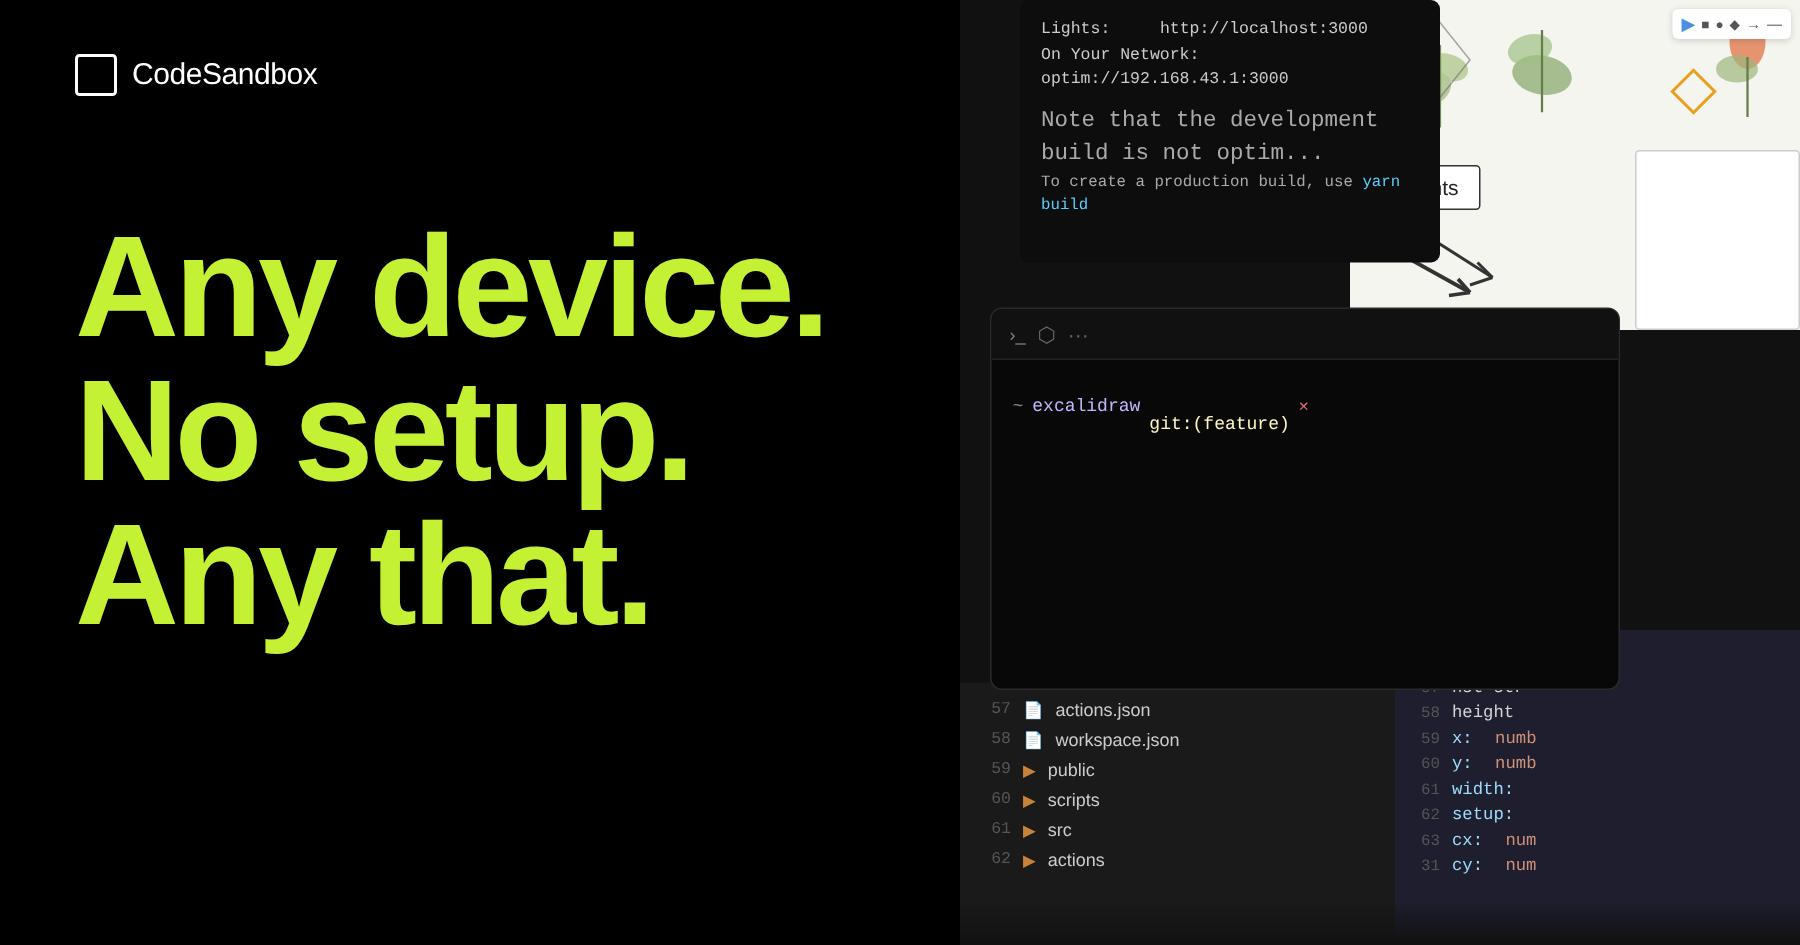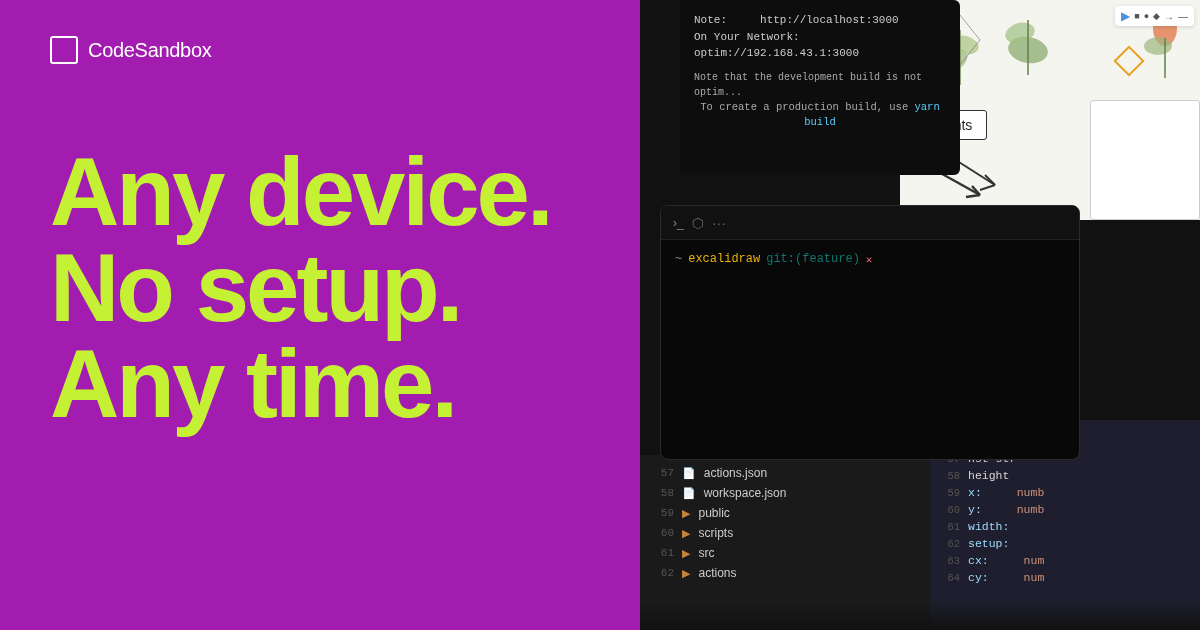--- a/index.html
+++ b/index.html
@@ -12,21 +12,21 @@
       font-family: -apple-system, BlinkMacSystemFont, 'Segoe UI', sans-serif;
       position: relative;
     }
 
     
     .left-panel {
       position: absolute;
       left: 0; top: 0;
       width: 660px;
       height: 630px;
-      background: #a21caf;
+      background: #000000;
       display: flex;
       flex-direction: column;
       padding: 36px 50px;
     }
 
     .logo-area {
       display: flex;
       align-items: center;
       gap: 10px;
       margin-bottom: 80px;
@@ -236,25 +236,26 @@
       display: flex;
       align-items: center;
       gap: 6px;
     }
 
     .prompt-arrow {
       color: #888;
     }
 
     .prompt-dir {
-      color: #eab308;
+      color: #c4b5fd;
     }
 
     .prompt-branch {
-      color: #0f766e;
+      color: #fef9c3;
+      margin-top: 24px;
     }
 
     .prompt-x {
       color: #e06c75;
       font-size: 11px;
     }
 
     
     .file-tree-panel {
       position: absolute;
@@ -320,21 +321,21 @@
       text-align: right;
       font-size: 10.5px;
     }
 
     .code-filename {
       color: #aaa;
       font-size: 11px;
       padding: 4px 12px 6px;
       font-family: 'Courier New', monospace;
     }
-    .kw-str { color: #ce9178; margin-left: 20px; }
+    .kw-str { color: #ce9178; }
     .kw-prop { color: #9cdcfe; }
     .kw-text { color: #d4d4d4; }
 
     
     .bottom-gradient {
       position: absolute;
       bottom: 0; left: 0;
       width: 100%;
       height: 30px;
       background: linear-gradient(to bottom, transparent, #111);
@@ -346,21 +347,21 @@
 <body>
 
 <div class="left-panel">
   <div class="logo-area">
     <div class="logo-box"></div>
     <span class="logo-text">CodeSandbox</span>
   </div>
   <div class="hero-text">
     <div>Any device.</div>
     <div>No setup.</div>
-    <div>Any time.</div>
+    <div>Any that.</div>
   </div>
 </div>
 
 <div class="right-panel">
 
   <div class="excalidraw-preview">
 
     <div class="plant-1">
       <svg viewBox="0 0 60 80" width="60" height="80">
         <ellipse cx="20" cy="50" rx="18" ry="12" fill="#8fad6a" opacity="0.7" transform="rotate(-20,20,50)"></ellipse>
@@ -408,33 +409,33 @@
       <line x1="42" y1="46" x2="50" y2="55" stroke="#333" stroke-width="2.5"></line>
       <line x1="50" y1="55" x2="36" y2="57" stroke="#333" stroke-width="2.5"></line>
     </svg>
 
     <div class="white-card"></div>
   </div>
 
   <div class="server-terminal">
     <div class="server-terminal-content">
       <div>
-        <span>Note:</span>
+        <span>Lights:</span>
         <span>&nbsp;&nbsp;&nbsp;</span>
         <span>http://localhost:3000</span>
       </div>
       <div>
         <span>On Your Network:</span>
         <span>&nbsp;</span>
         <span>optim://192.168.43.1:3000</span>
       </div>
-      <div style="margin-top:8px;color:#aaa;font-size:10px;">
+      <div style="margin-top:8px;color:#aaa;font-size:15px;">
         <span>Note that the development build is not optim...</span>
       </div>
-      <div style="color:#aaa;font-size:10.5px;text-align:center;">
+      <div style="color:#aaa;font-size:10.5px;">
         <span>To create a production build, use </span>
         <span class="highlight">yarn build</span>
       </div>
     </div>
   </div>
 
   <div class="terminal-overlay">
     <div class="terminal-titlebar">
       <span class="terminal-title-icon">›_</span>
       <div class="terminal-title-actions">
@@ -514,20 +515,20 @@
     <div class="code-line">
       <span class="ln">62</span>
       <span class="kw-prop">setup:</span>
     </div>
     <div class="code-line">
       <span class="ln">63</span>
       <span class="kw-prop">cx:&nbsp;</span>
         <span class="kw-str">num</span>
     </div>
     <div class="code-line">
-      <span class="ln">64</span>
+      <span class="ln">31</span>
       <span class="kw-prop">cy:&nbsp;</span>
         <span class="kw-str">num</span>
     </div>
   </div>
 
   <div class="bottom-gradient"></div>
 </div>
 
 </body></html>

